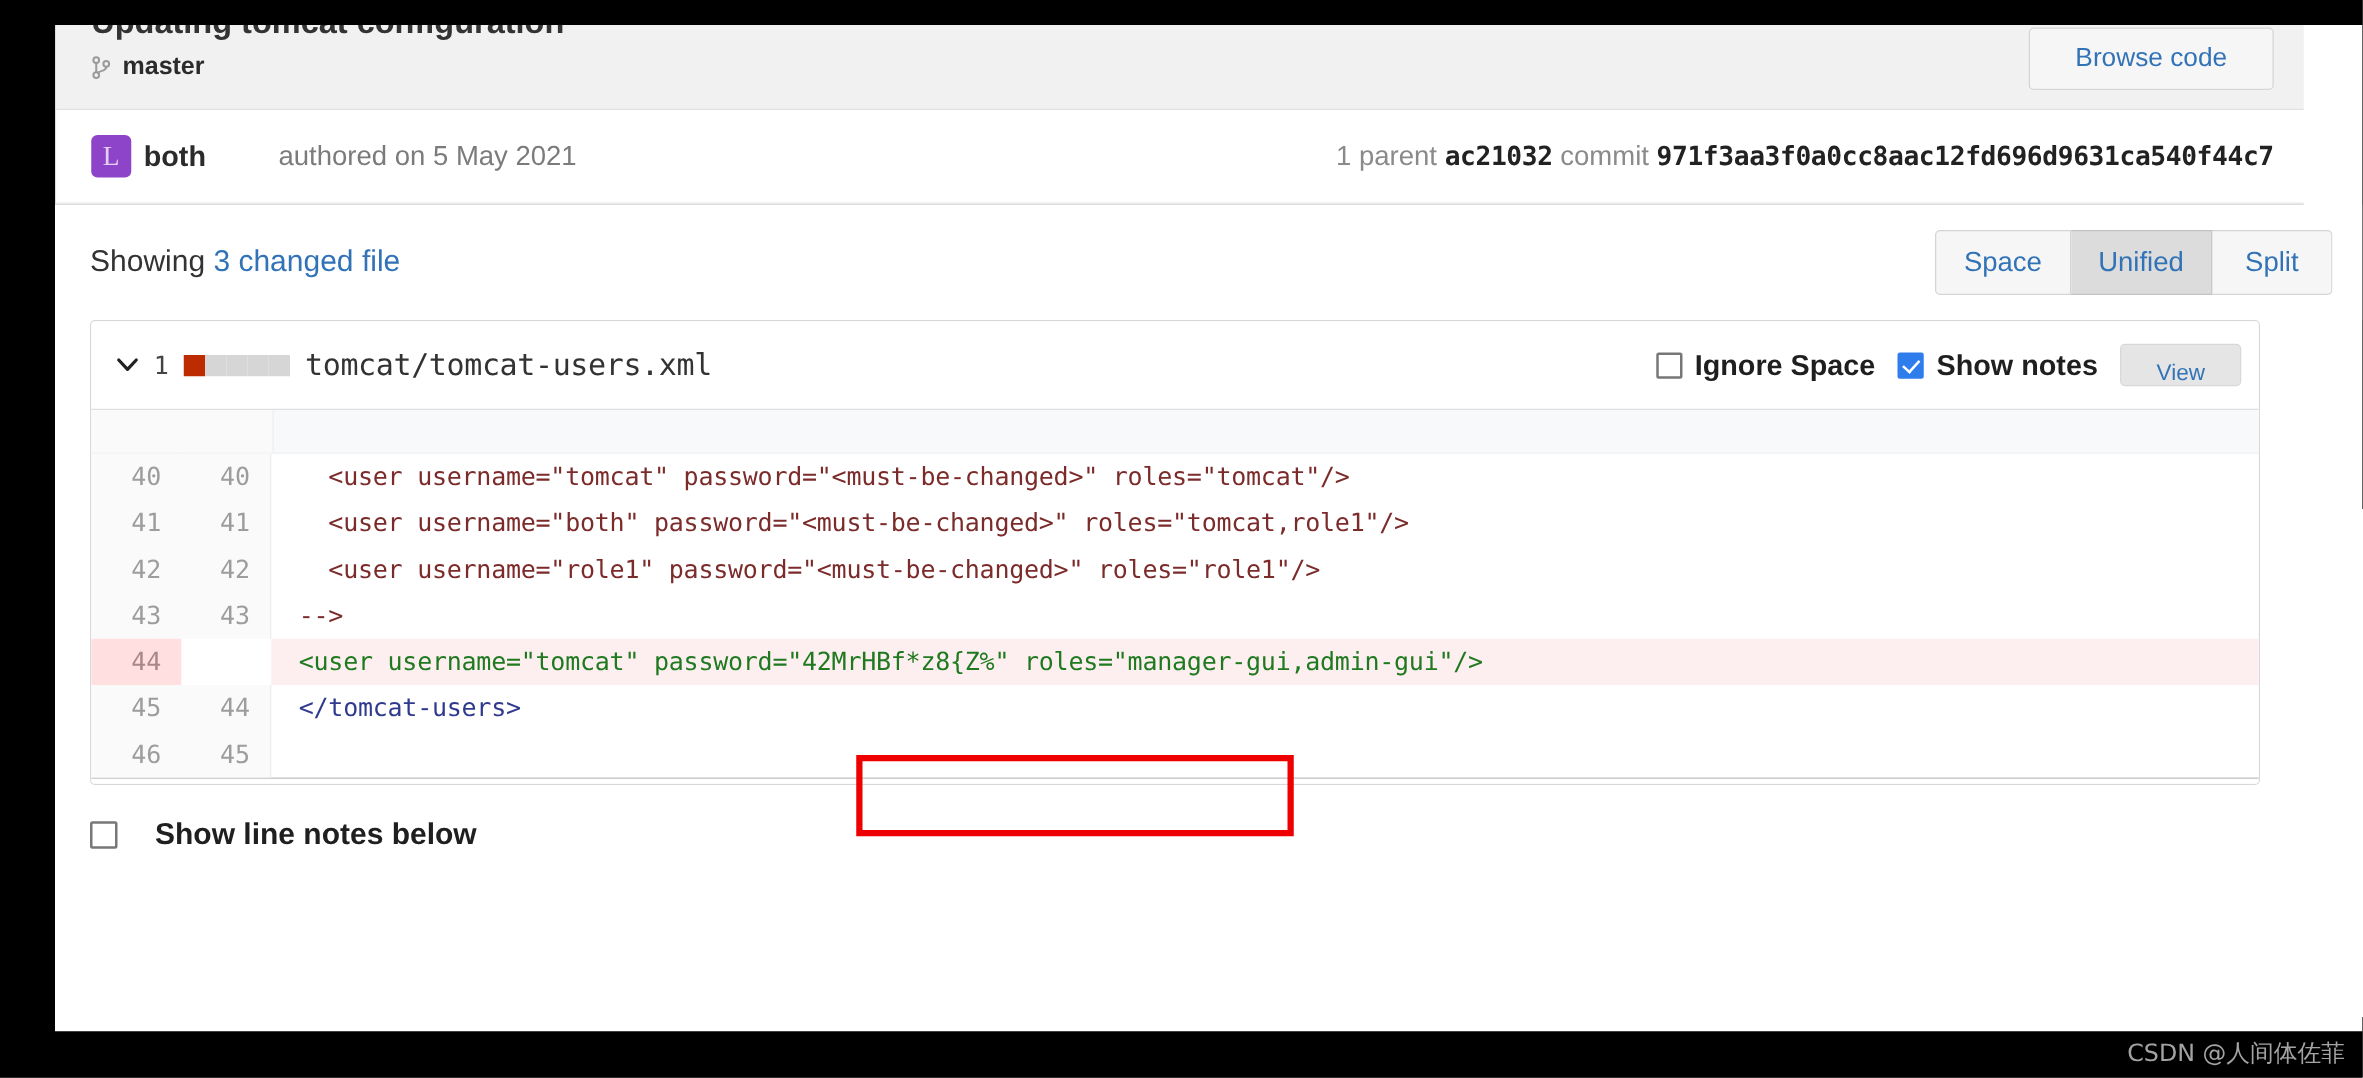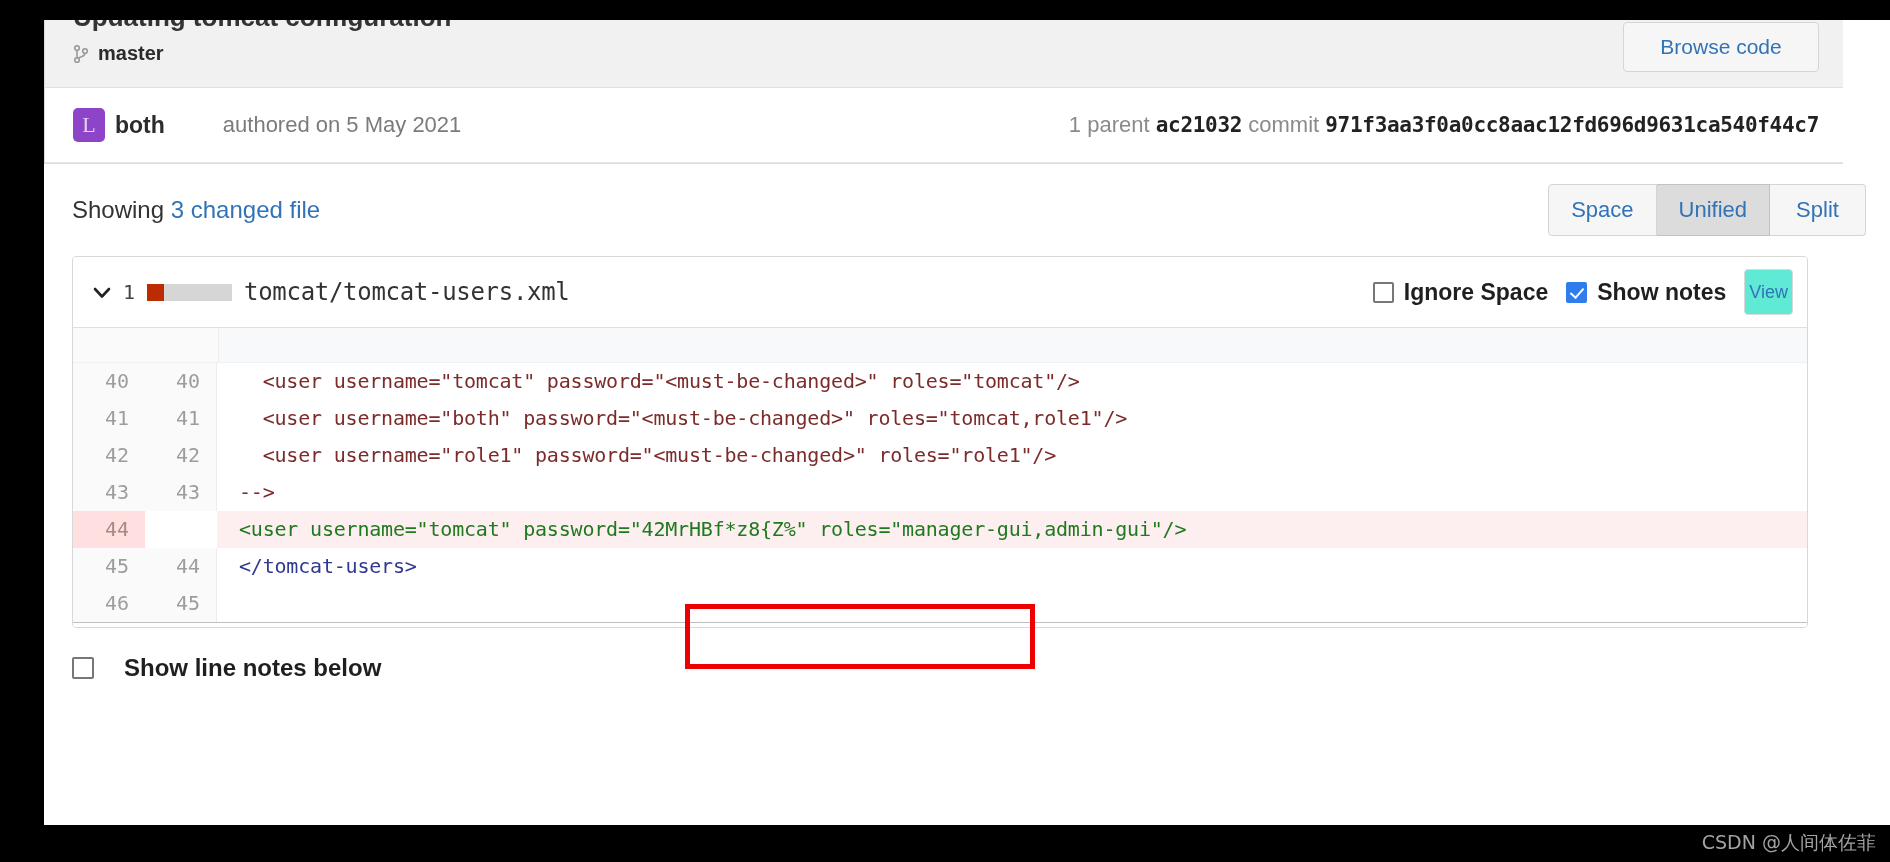--- a/index.html
+++ b/index.html
@@ -306,25 +306,25 @@
   }
   .cb-label {
     font-size: 23px;
     font-weight: bold;
     color: #1f1f1f;
     margin-right: 8px;
   }
   .view-btn {
     border: 1px solid #d8d8d8;
     border-radius: 4px;
-    background: #5eead4;
+    background: #e5e5e5;
     color: #3273b7;
     font-size: 18px;
-    padding: 0 4px;
-    height: 46px;
+    padding: 0 28px;
+    height: 34px;
     line-height: 44px;
     box-sizing: border-box;
     cursor: pointer;
   }
 
   
   .diff-body {
     background: #ffffff;
     font-family: "DejaVu Sans Mono", monospace;
     font-size: 20px;

